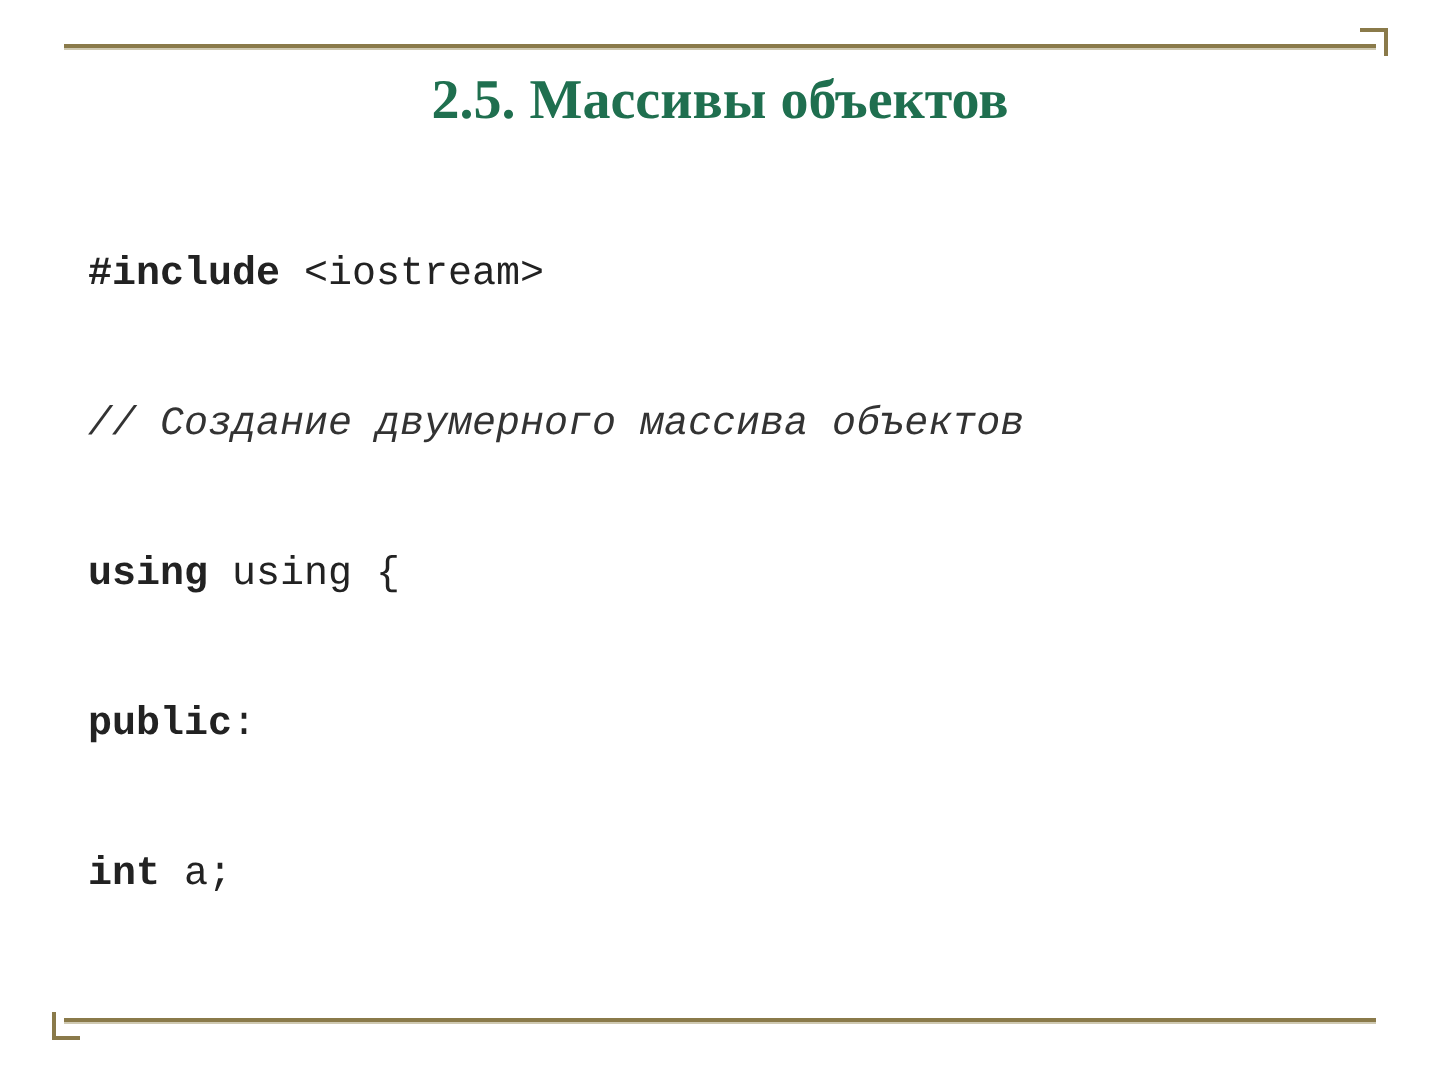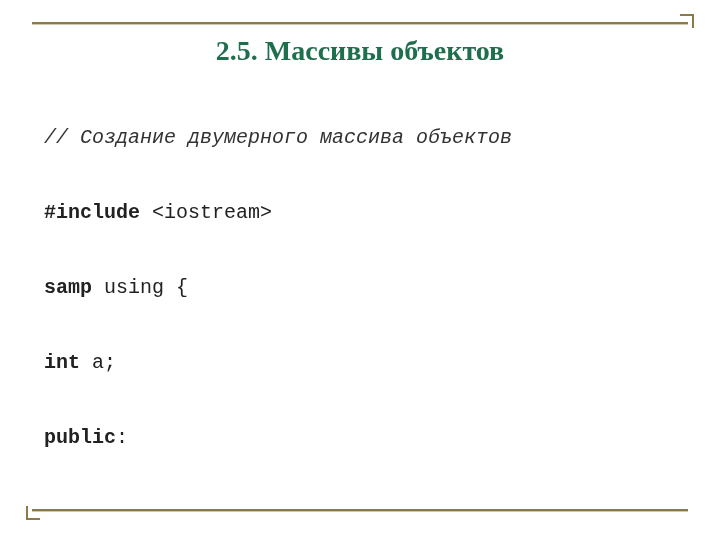--- a/index.html
+++ b/index.html
@@ -70,25 +70,25 @@
 </head>
 <body>
 
 <div class="slide">
   <div class="corner corner-tr"></div>
   <div class="rule-top"></div>
 
   <h1 class="title">2.5. Массивы объектов</h1>
 
   <div class="code">
+    <span class="line"><span class="kw">#include</span><span> &lt;iostream&gt;</span></span>
     <span class="line"><span class="comment">// Создание двумерного массива объектов</span></span>
-    <span class="line"><span class="kw">#include</span><span> &lt;iostream&gt;</span></span>
-    <span class="line"><span class="kw">samp</span><span> using {</span></span>
+    <span class="line"><span class="kw">using</span><span> using {</span></span>
+    <span class="line"><span class="kw">public</span><span>:</span></span>
     <span class="line"><span class="kw">int</span><span> a;</span></span>
-    <span class="line"><span class="kw">public</span><span>:</span></span>
     
     
     
   </div>
 
   <div class="rule-bottom"></div>
   <div class="corner corner-bl"></div>
 </div>
 
 </body></html>

